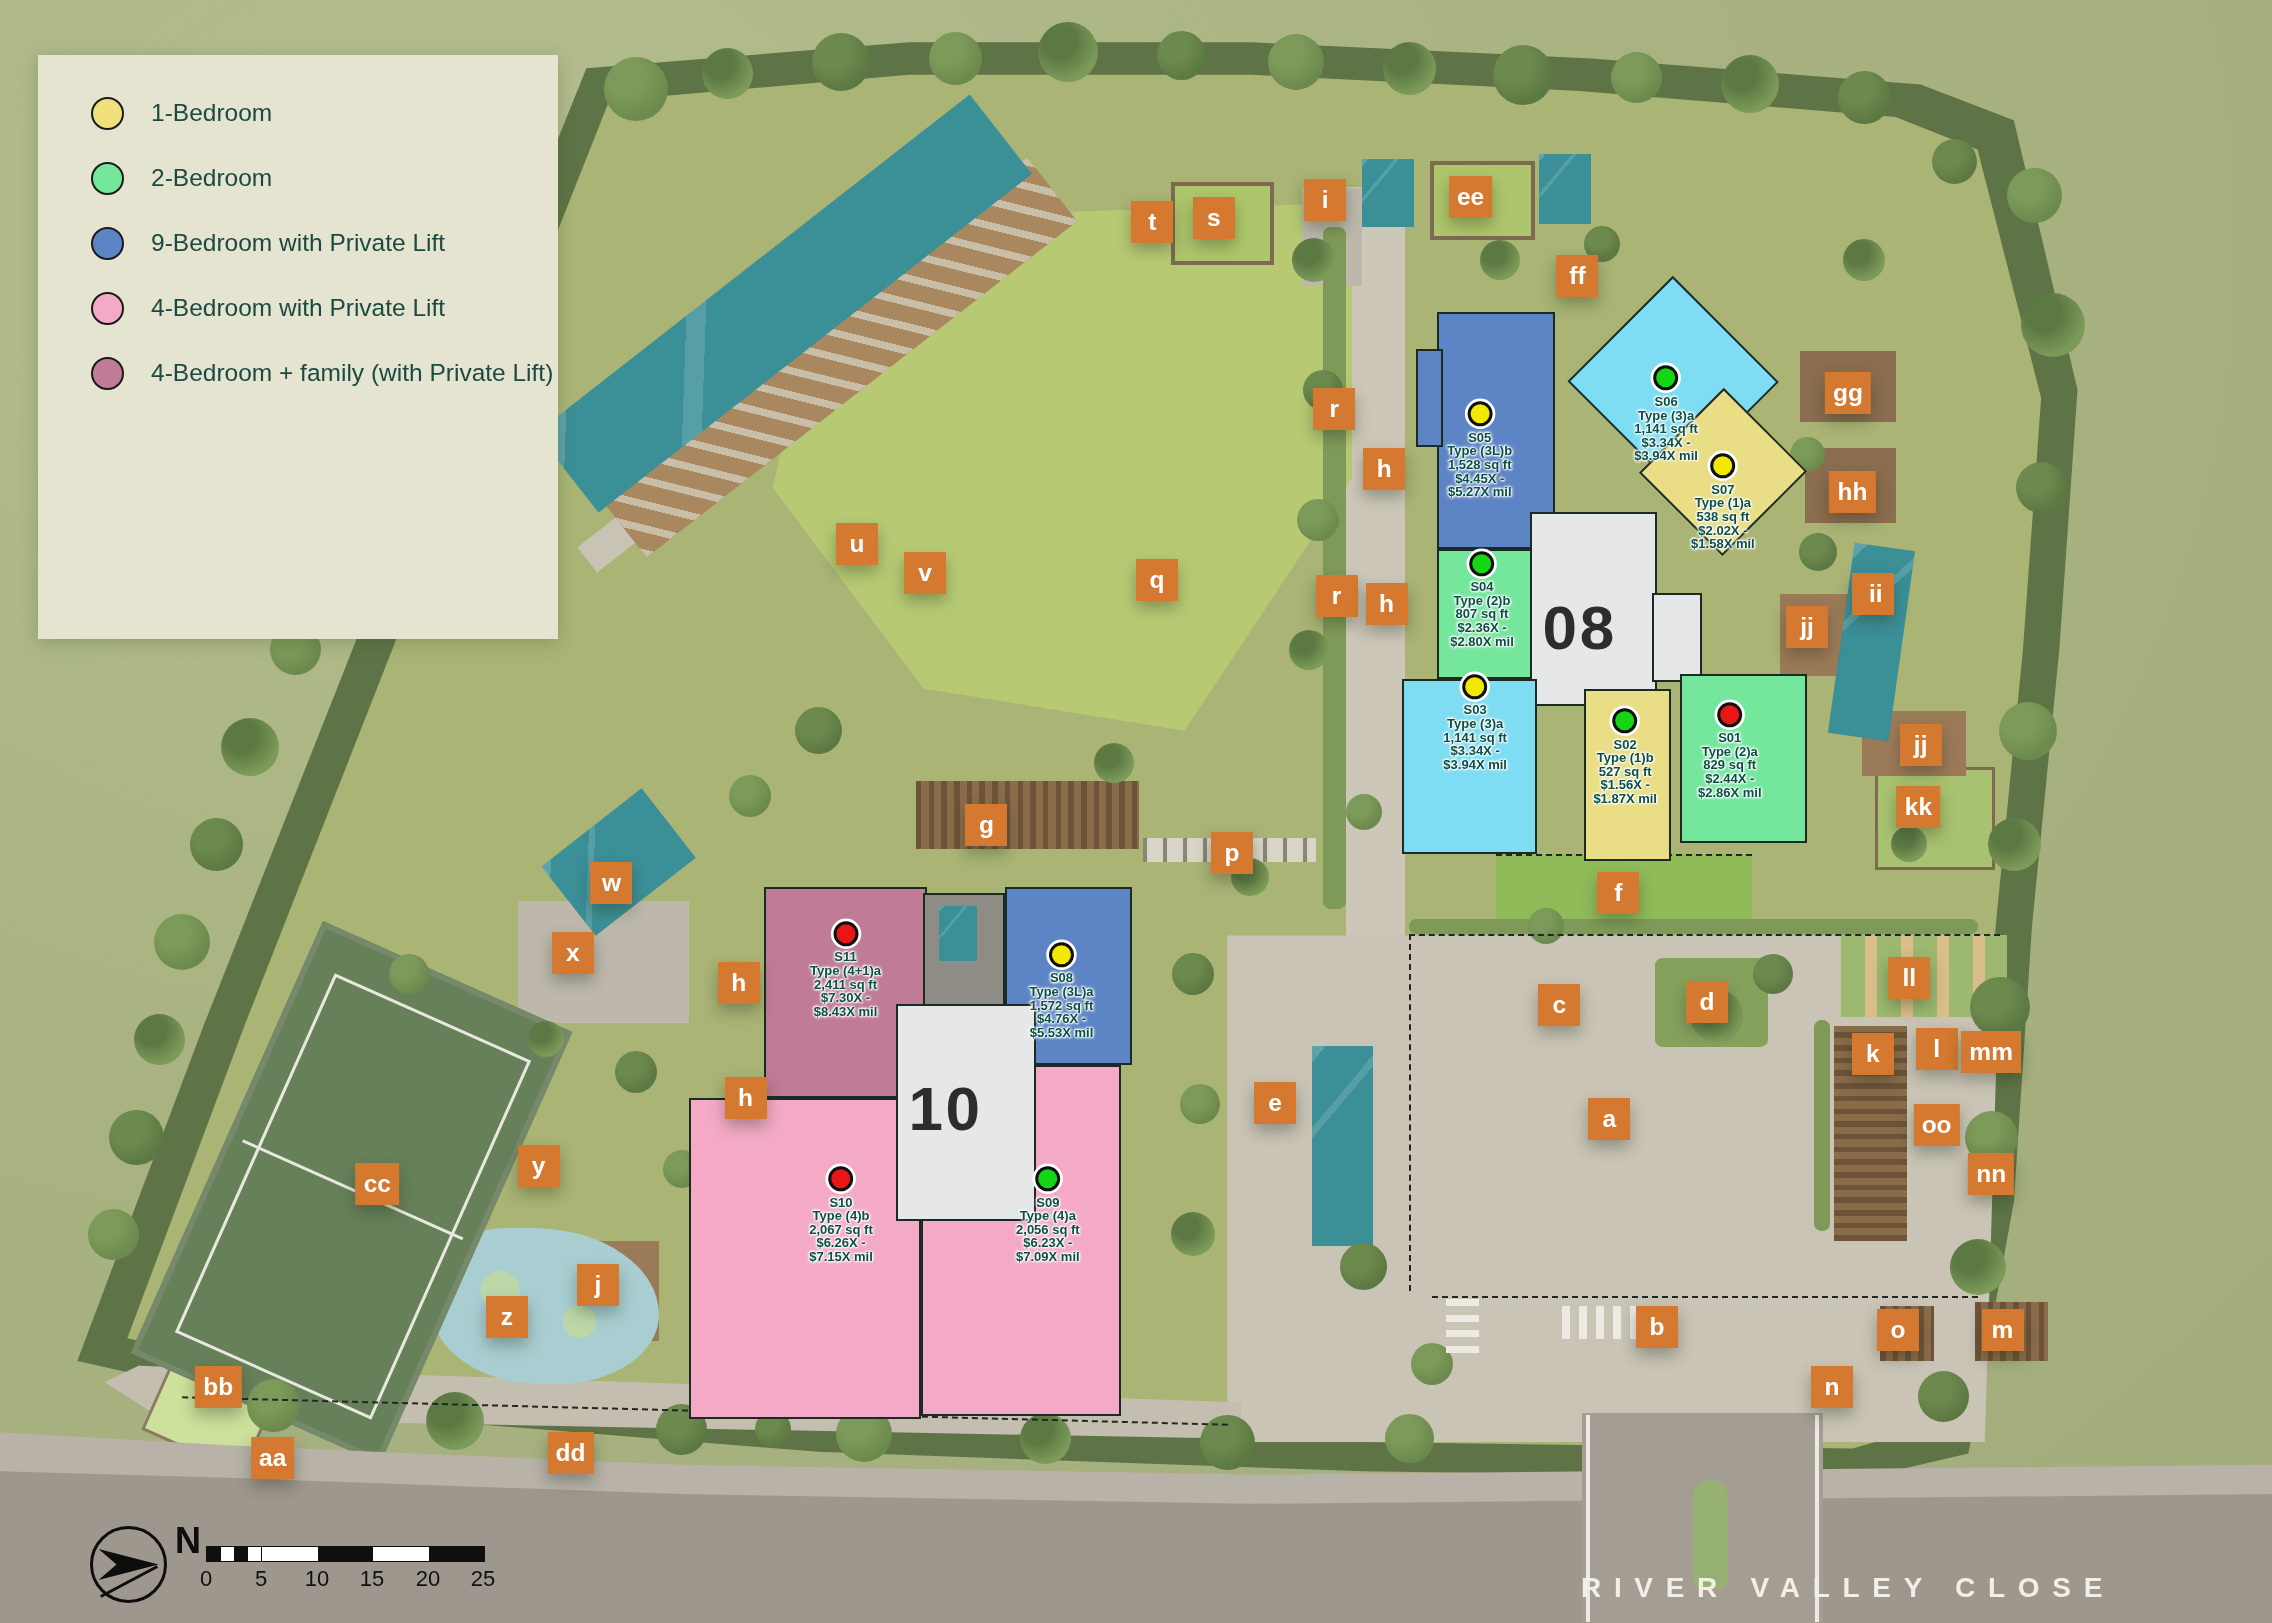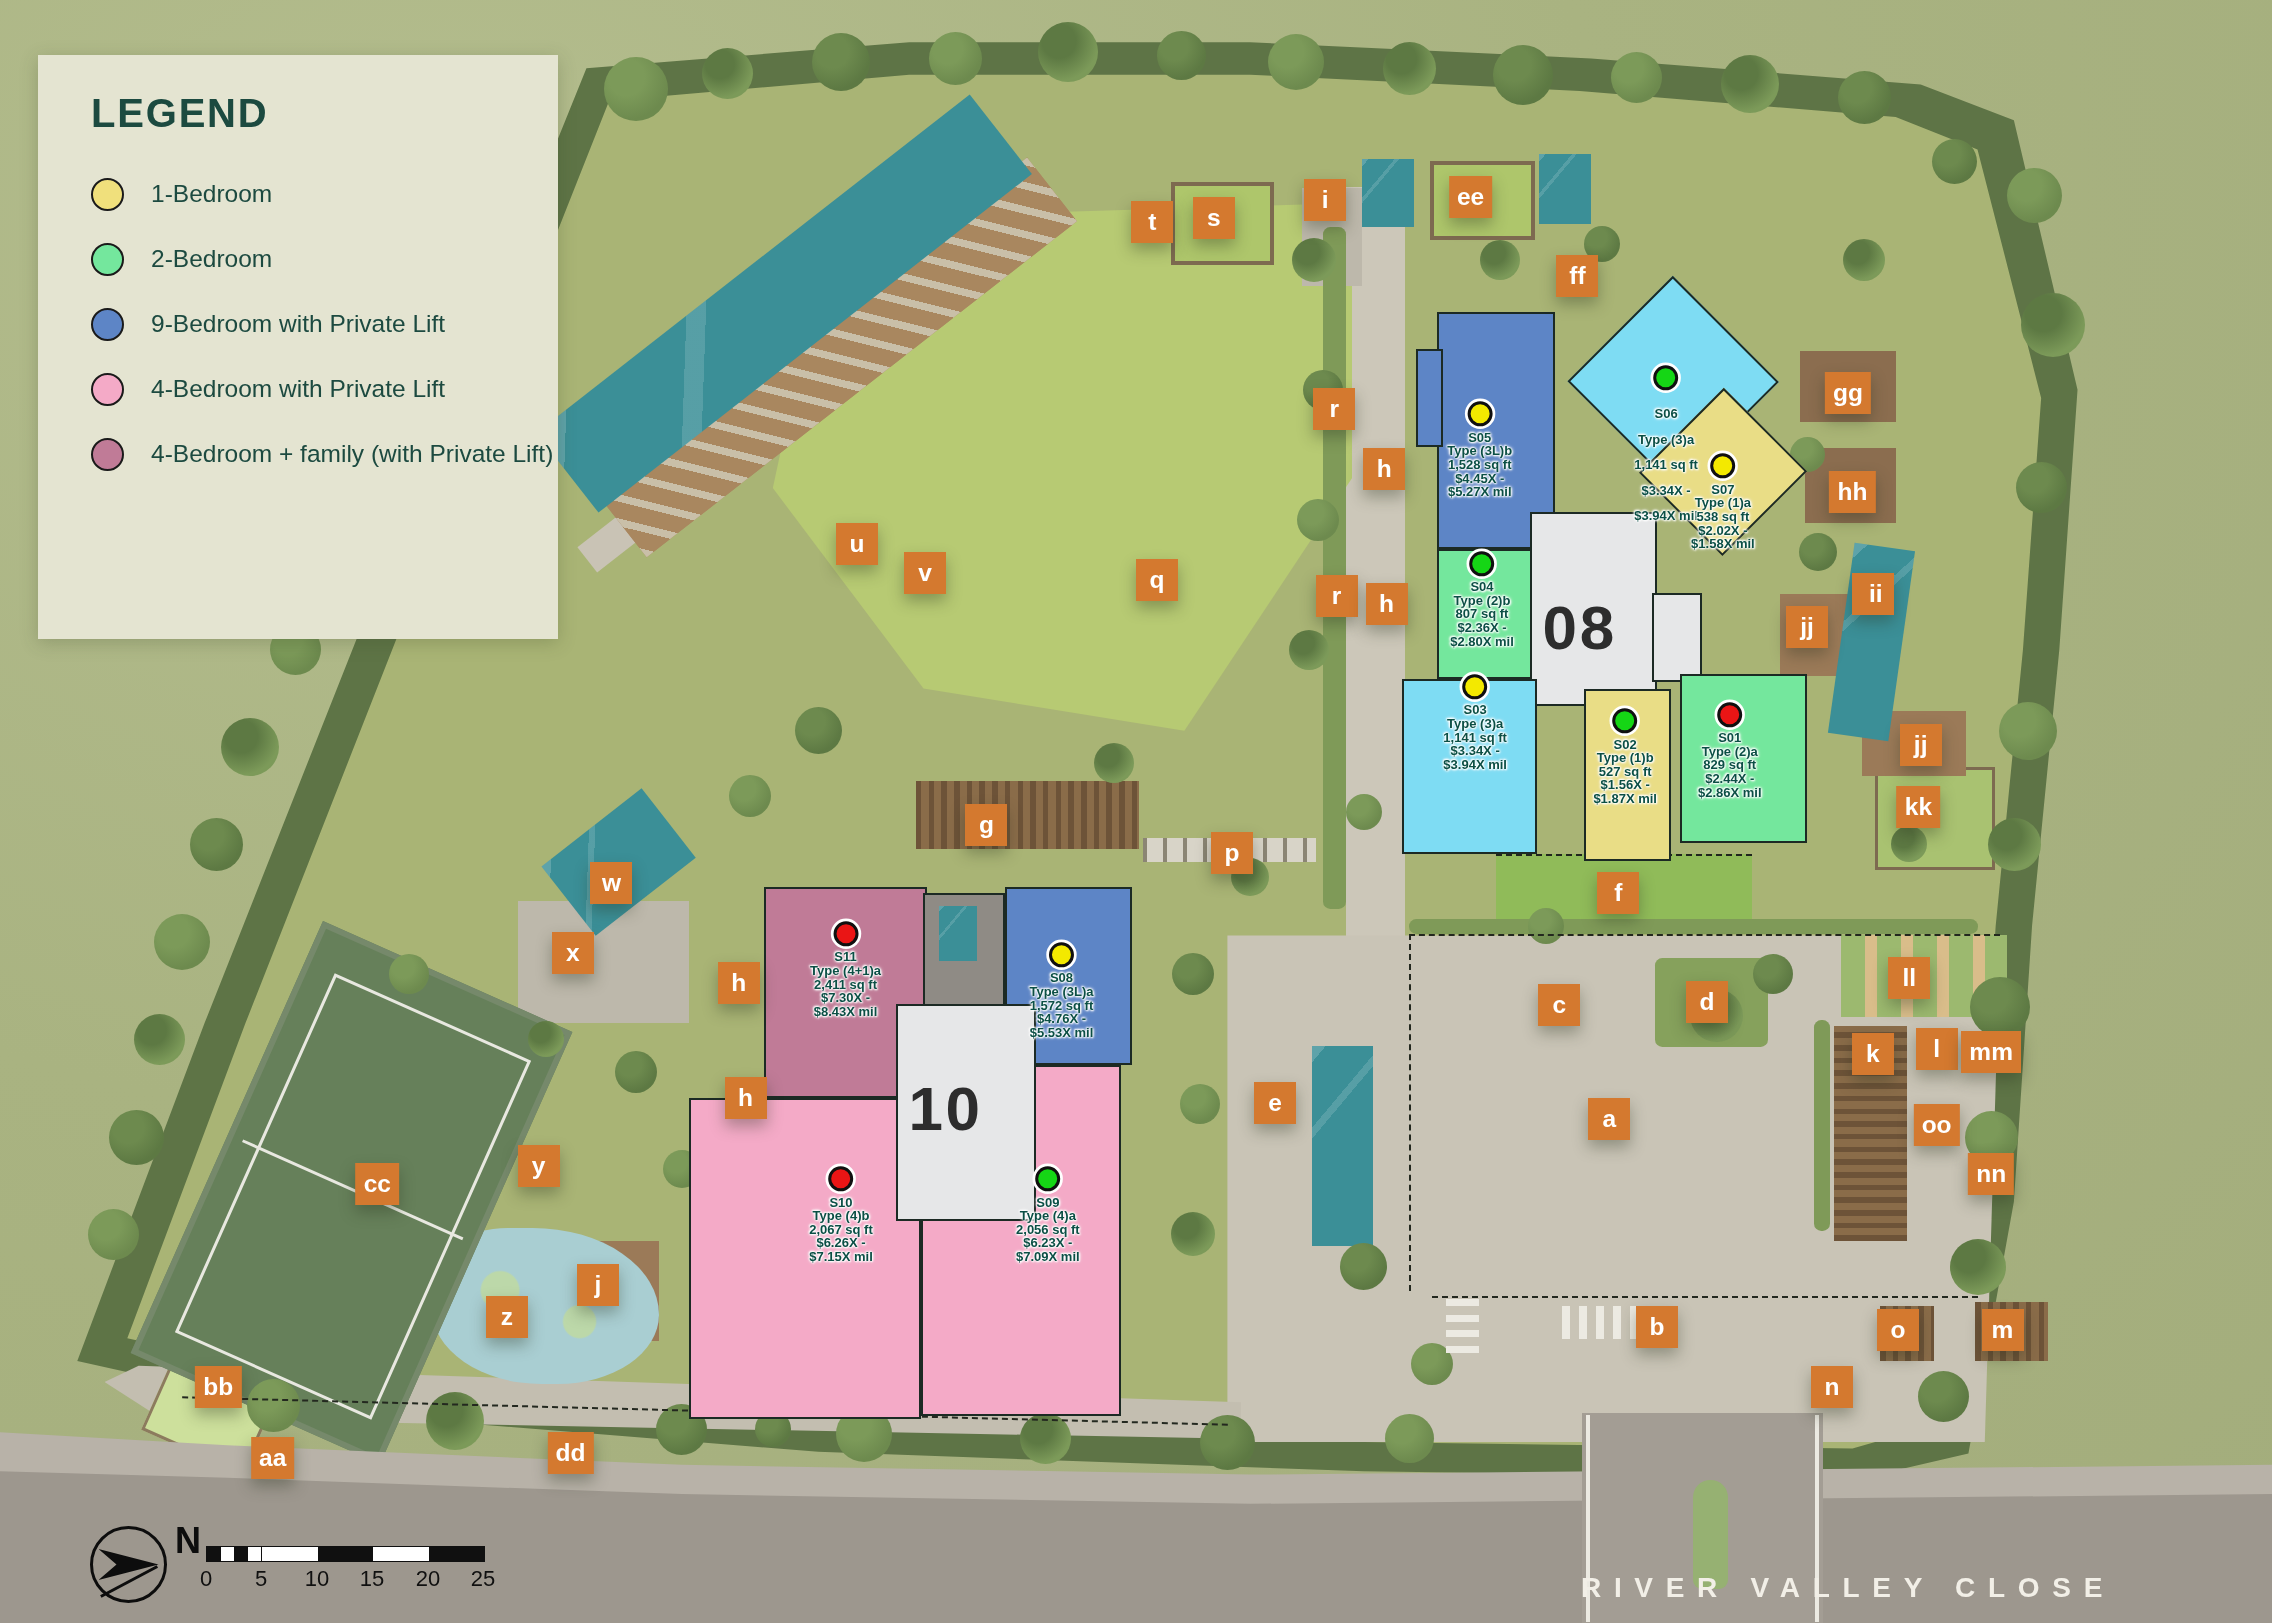--- a/index.html
+++ b/index.html
@@ -199,21 +199,20 @@
   <div id="scale-labels">
       <span style="left: 0px;">0</span>
       <span style="left: 55px;">5</span>
       <span style="left: 111px;">10</span>
       <span style="left: 166px;">15</span>
       <span style="left: 222px;">20</span>
       <span style="left: 277px;">25</span>
     </div>
 
   <div id="legend">
-    <h1>LEGEND</h1>
     <div id="lg-items">
         <div class="lg-row">
     <span class="lg-dot" style="background: rgb(240, 224, 124);"></span>
     <span class="lg-lab">1-Bedroom</span>
   </div>
         <div class="lg-row">
     <span class="lg-dot" style="background: rgb(116, 231, 157);"></span>
     <span class="lg-lab">2-Bedroom</span>
   </div>
         <div class="lg-row">
@@ -384,21 +383,21 @@
     <span class="ln">$2.80X mil</span>
   </div>
       <div class="unit" style="left: 65.1%; top: 25.5%;">
     <span class="dot" style="background: rgb(243, 233, 0);"></span>
     <span class="ln">S05</span>
     <span class="ln">Type (3L)b</span>
     <span class="ln">1,528 sq ft</span>
     <span class="ln">$4.45X -</span>
     <span class="ln">$5.27X mil</span>
   </div>
-      <div class="unit" style="left: 73.3%; top: 23.3%; gap: 12px;">
+      <div class="unit" style="left: 73.3%; top: 23.3%;">
     <span class="dot" style="background: rgb(21, 214, 21);"></span>
     <span class="ln">S06</span>
     <span class="ln">Type (3)a</span>
     <span class="ln">1,141 sq ft</span>
     <span class="ln">$3.34X -</span>
     <span class="ln">$3.94X mil</span>
   </div>
       <div class="unit" style="left: 75.8%; top: 28.7%;">
     <span class="dot" style="background: rgb(243, 233, 0);"></span>
     <span class="ln">S07</span>

